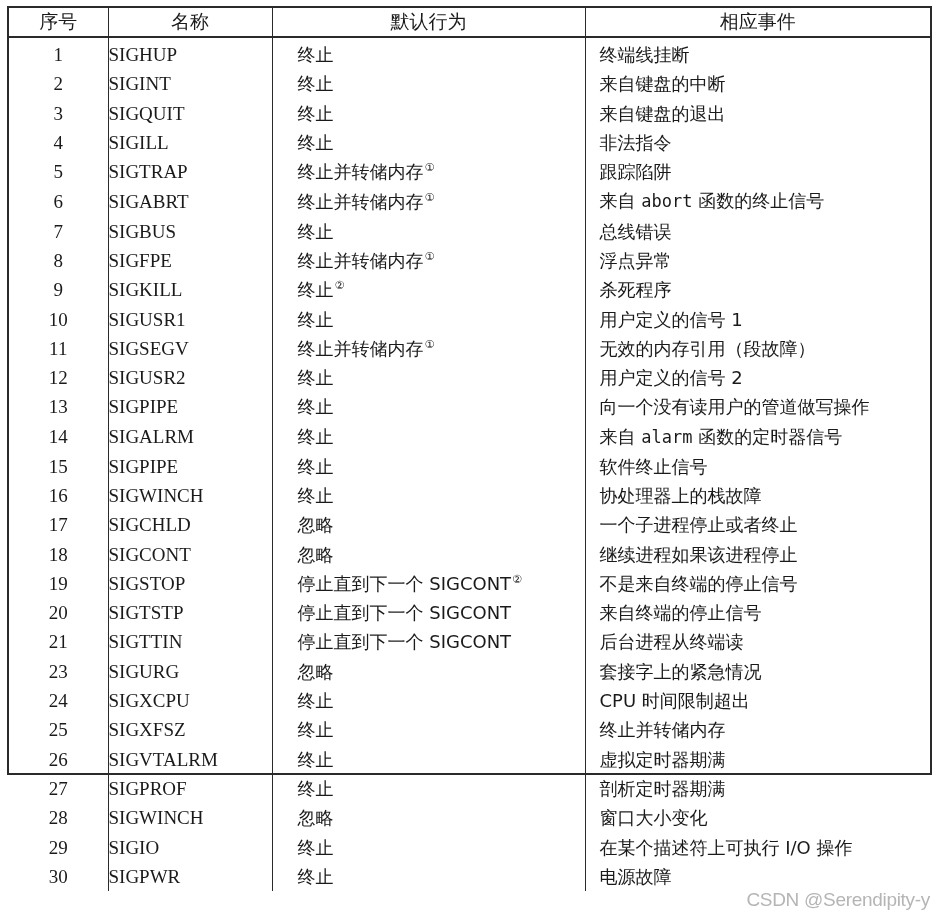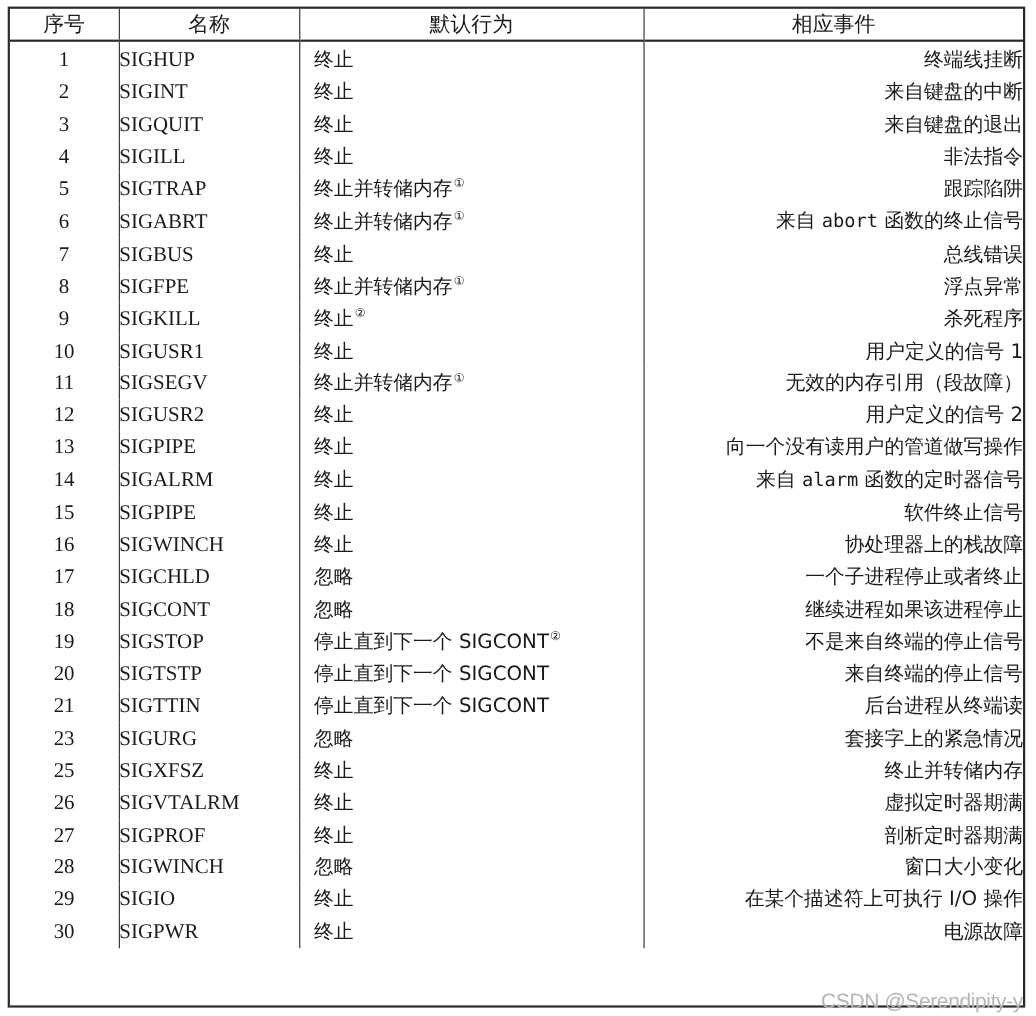--- a/index.html
+++ b/index.html
@@ -13,21 +13,21 @@
       position: relative;
       overflow: hidden;
       font-family: "Liberation Serif", "DejaVu Serif", serif;
       color: #1a1a1a;
     }
     .table-wrap {
       position: absolute;
       left: 7px;
       top: 6px;
       width: 925px;
-      height: 910px;
+      height: 769px;
       border: 2px solid #2a2a2a;
       box-sizing: border-box;
     }
     table {
       width: 100%;
       border-collapse: collapse;
       table-layout: fixed;
     }
     col.c-num { width: 99px; }
     col.c-name { width: 164px; }
@@ -51,39 +51,39 @@
       border-right: 1.5px solid #2a2a2a;
       white-space: nowrap;
       vertical-align: middle;
       line-height: 29px;
     }
     tbody td:last-child { border-right: none; }
     tbody tr:first-child td { padding-top: 2px; }
     td.num { text-align: center; }
     td.name { padding-left: 0; }
     td.act, td.evt {
-      padding-left: 13px;
+      padding-left: 25px;
       font-family: "DejaVu Sans", "Liberation Sans", sans-serif;
       font-size: 18px;
     }
-    td.evt { padding-left: 14px; text-align: right; }
+    td.evt { padding-left: 14px; }
     .note {
       font-size: 11px;
       vertical-align: super;
       line-height: 0;
       margin-left: 1px;
     }
     .mono {
       font-family: "DejaVu Sans Mono", "Liberation Mono", monospace;
       font-size: 17px;
     }
     .watermark {
       position: absolute;
       right: 12px;
-      bottom: 2px;
+      bottom: 13px;
       font-family: "Liberation Sans", "DejaVu Sans", sans-serif;
       font-size: 19px;
       color: #b5b5b5;
       letter-spacing: -0.3px;
       margin-left: 12px;
     }
   </style>
 </head>
 <body>
 
@@ -230,20 +230,26 @@
           <td class="act"><span>停止直到下一个 SIGCONT</span><span class="note"></span></td>
           <td class="evt"><span>后台进程从终端读</span></td>
         </tr>
         <tr>
           <td class="num">23</td>
           <td class="name">SIGURG</td>
           <td class="act"><span>忽略</span><span class="note"></span></td>
           <td class="evt"><span>套接字上的紧急情况</span></td>
         </tr>
         <tr>
+          <td class="num">24</td>
+          <td class="name">SIGXCPU</td>
+          <td class="act"><span>终止</span><span class="note"></span></td>
+          <td class="evt"><span>CPU 时间限制超出</span></td>
+        </tr>
+        <tr>
           <td class="num">25</td>
           <td class="name">SIGXFSZ</td>
           <td class="act"><span>终止</span><span class="note"></span></td>
           <td class="evt"><span>终止并转储内存</span></td>
         </tr>
         <tr>
           <td class="num">26</td>
           <td class="name">SIGVTALRM</td>
           <td class="act"><span>终止</span><span class="note"></span></td>
           <td class="evt"><span>虚拟定时器期满</span></td>

